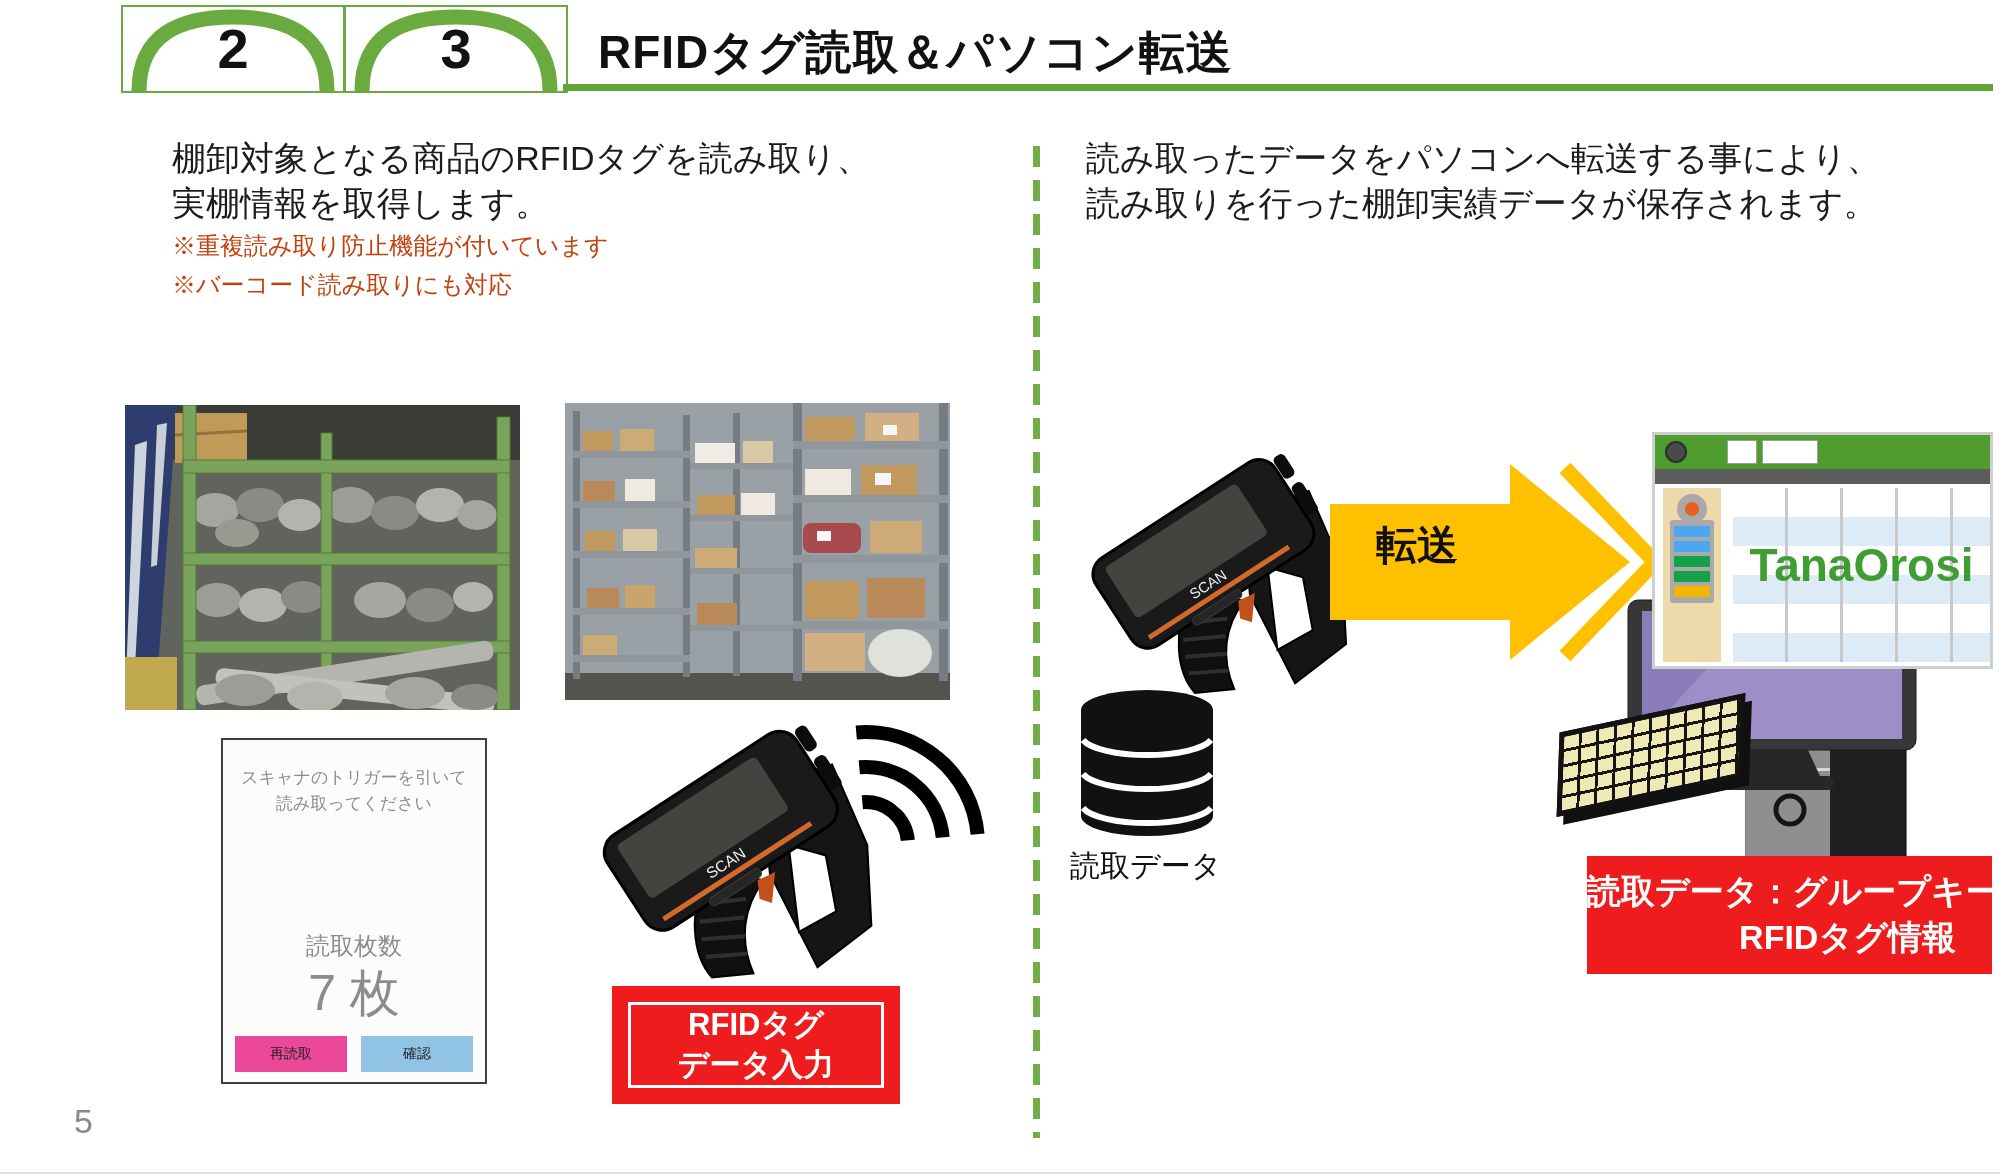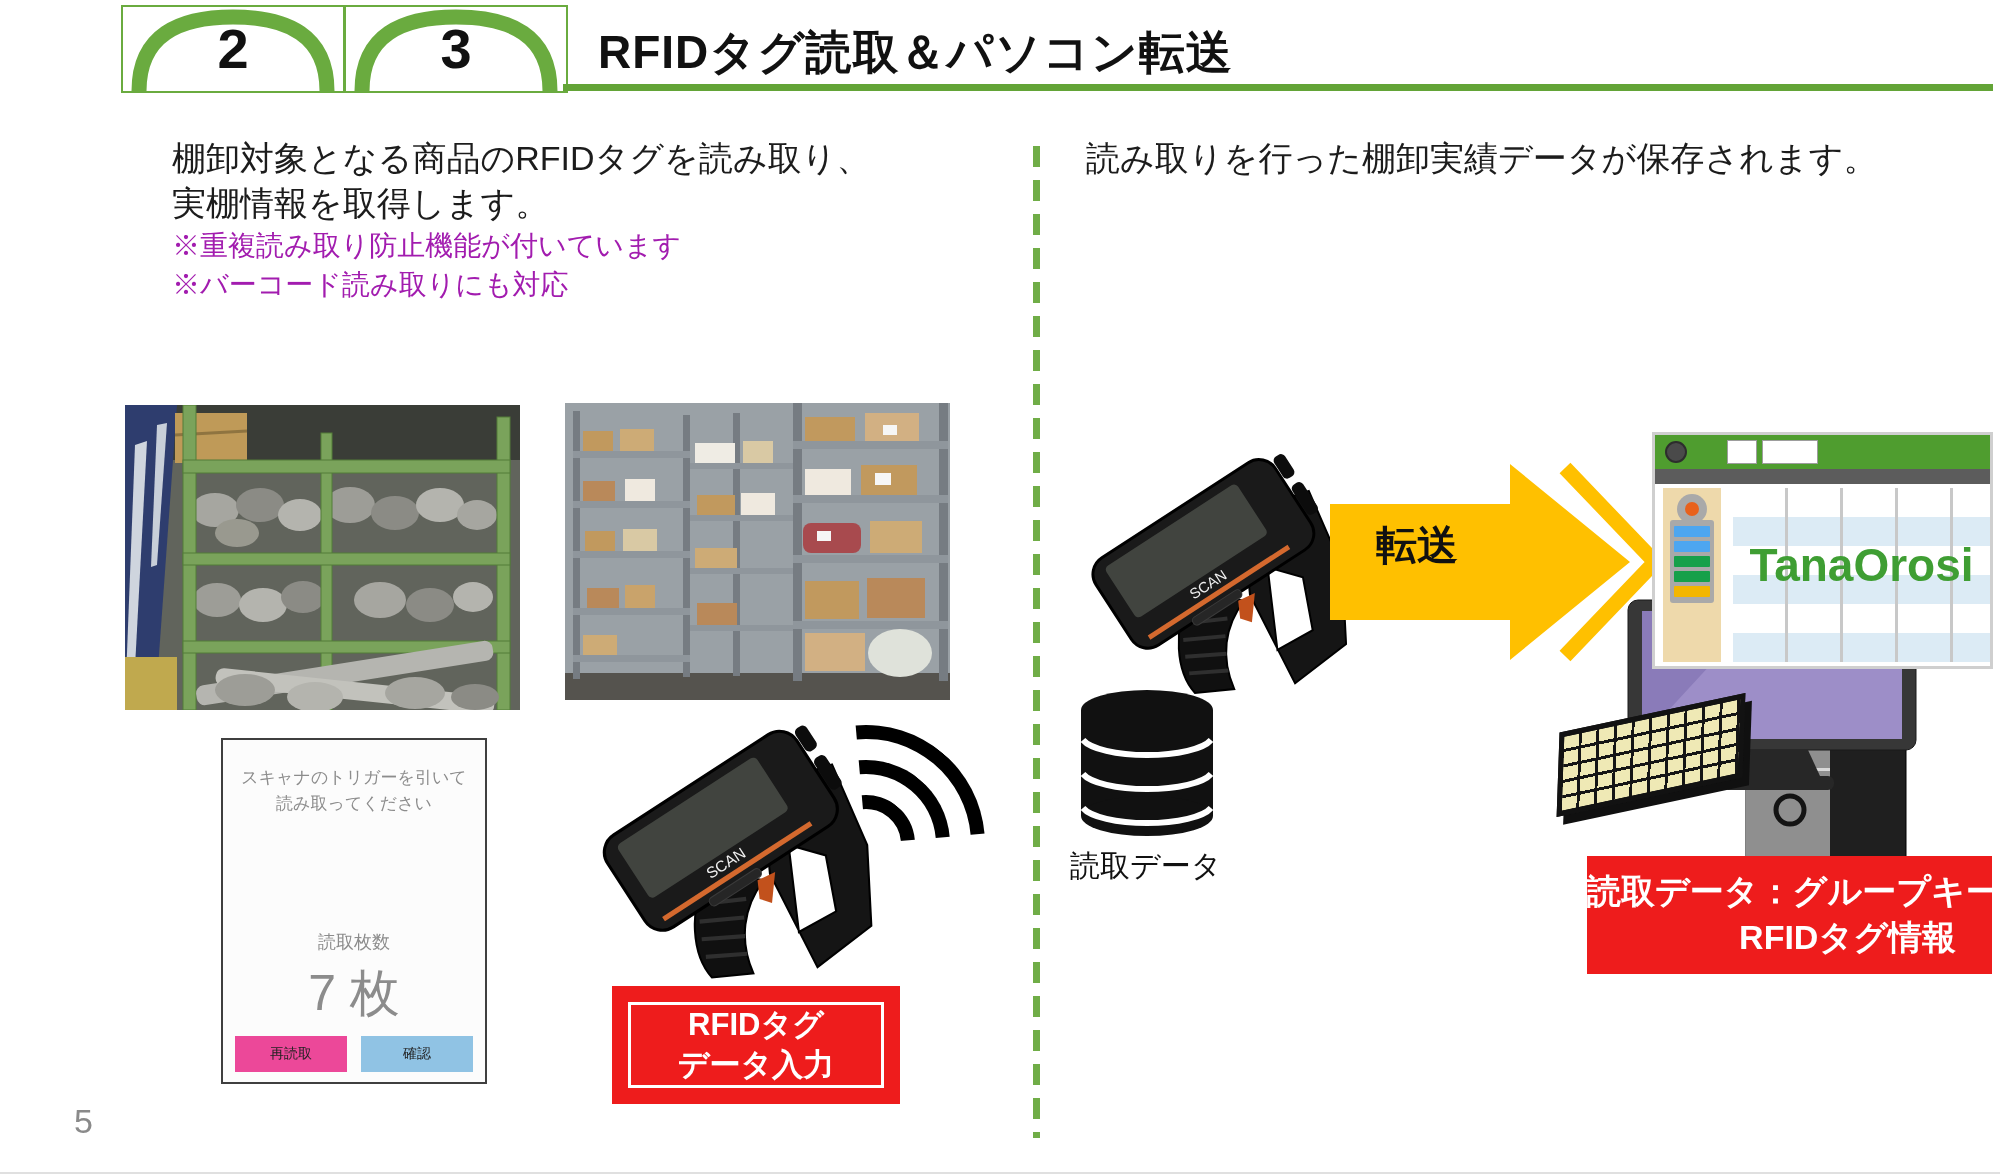--- a/index.html
+++ b/index.html
@@ -12,38 +12,38 @@
   .arch-box svg{position:absolute;left:0;top:0;width:100%;height:100%;overflow:visible;}
   .arch-num{position:absolute;left:0;top:14px;width:100%;text-align:center;
             font-size:56px;font-weight:bold;color:#111;line-height:1;}
   .page-title{position:absolute;left:598px;top:22px;font-size:46px;font-weight:bold;color:#111;
               letter-spacing:1px;white-space:nowrap;}
   .green-rule{position:absolute;left:563px;top:84px;width:1430px;height:7px;background:#63a437;}
 
   
   .desc{position:absolute;white-space:nowrap;}
   .desc .big{display:block;font-size:34px;line-height:45px;color:#1c1c1c;}
-  .desc .note{display:block;font-size:28px;line-height:39px;color:#a21caf;}
+  .desc .note{display:block;font-size:24px;line-height:39px;color:#c2410c;}
   .left-desc{left:172px;top:136px;}
   .right-desc{left:1086px;top:136px;}
 
   
   .divider{position:absolute;left:1033px;top:146px;width:7px;height:992px;
            background:repeating-linear-gradient(to bottom,#70ad47 0 21px,transparent 21px 34px);}
 
   
   .photo{position:absolute;overflow:hidden;}
   .photo svg{display:block;}
 
   
   .screen-mock{position:absolute;left:221px;top:738px;width:262px;height:342px;
                background:#fcfcfc;border:2px solid #3f3f3f;}
   .mock-instruction{margin-top:26px;text-align:center;font-size:17px;line-height:26px;color:#8c8c8c;font-family:Liberation Mono, monospace;}
   .mock-count-label{position:absolute;top:190px;left:0;width:100%;text-align:center;
-                    font-size:18px;color:#8c8c8c;}
+                    font-size:24px;color:#8c8c8c;}
   .mock-count-value{position:absolute;top:220px;left:0;width:100%;text-align:center;
                     font-size:50px;color:#8c8c8c;}
   .mock-buttons{position:absolute;left:12px;right:12px;bottom:10px;display:flex;gap:14px;}
   .mock-btn{flex:1;height:36px;display:flex;align-items:center;justify-content:center;
             font-size:14px;color:#222;}
   .btn-reread{background:#ec4899;}
   .btn-confirm{background:#90c3e4;}
 
   
   svg.gun-svg{position:absolute;overflow:visible;}
@@ -129,20 +129,21 @@
   <div class="green-rule"></div>
 
   <div class="desc left-desc">
     <span class="big">棚卸対象となる商品のRFIDタグを読み取り、</span>
     <span class="big">実棚情報を取得します。</span>
     <span class="note">※重複読み取り防止機能が付いています</span>
     <span class="note">※バーコード読み取りにも対応</span>
   </div>
 
   <div class="desc right-desc">
+    <span class="big">読み取ったデータをパソコンへ転送する事により、</span>
     <span class="big">読み取りを行った棚卸実績データが保存されます。</span>
   </div>
 
   <div class="divider"></div>
 
   <div class="photo" style="left:125px;top:405px;width:395px;height:305px;">
     <svg viewBox="0 0 395 305" width="395" height="305">
       <rect width="395" height="305" fill="#61645c"></rect>
       <rect width="395" height="55" fill="#3a3d37"></rect>
       <polygon points="0,0 52,0 30,305 0,305" fill="#2e3d6e"></polygon>

